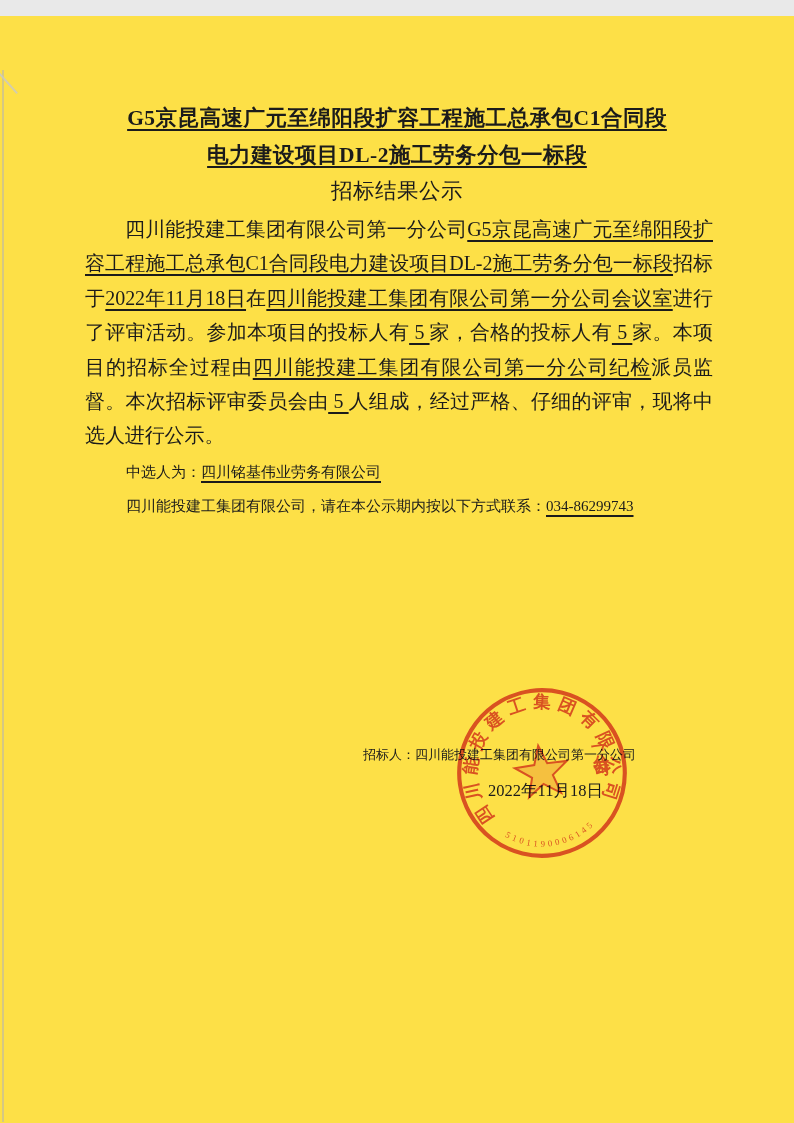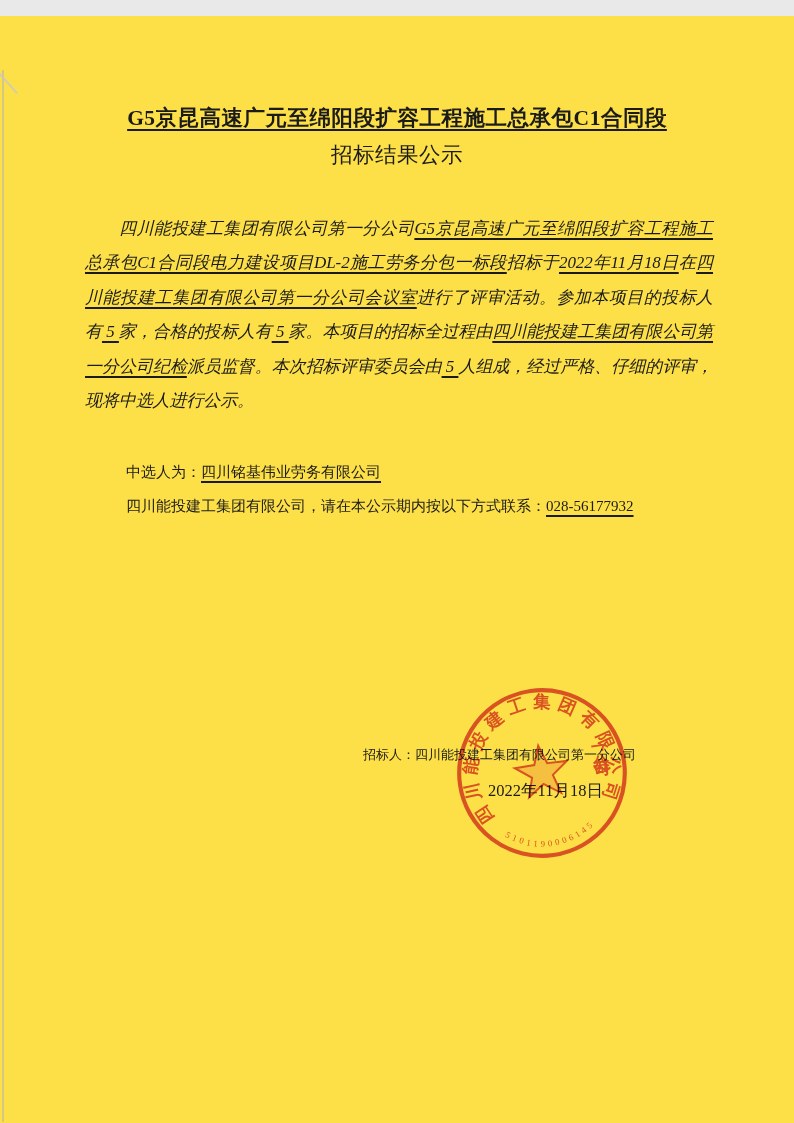--- a/index.html
+++ b/index.html
@@ -19,22 +19,22 @@
 
   
   .title-block{position:absolute;top:84px;left:0;width:100%;text-align:center;line-height:36.5px;font-size:21.5px;letter-spacing:.5px;}
   .title-line{white-space:nowrap;}
   .tl-bold{font-weight:bold;text-decoration:underline;text-underline-offset:4px;text-decoration-thickness:2px;}
   .tl-plain{font-weight:normal;}
 
   
   .body-para{
     position:absolute;top:196px;left:85px;width:628px;
-    margin:0;font-size:17px;line-height:34.4px;
-    text-align:justify;text-indent:2em;letter-spacing:-0.1px;font-style:italic;
+    margin:0;font-size:20px;line-height:34.4px;
+    text-align:justify;text-indent:2em;letter-spacing:-0.1px;
   }
   .u{text-decoration:underline;text-underline-offset:4px;text-decoration-thickness:1.5px;}
 
   
   .info-block{position:absolute;top:440px;left:126px;font-size:15px;line-height:33.6px;}
   .info-line{white-space:nowrap;}
 
   
   .sig-line{position:absolute;top:730px;left:363px;font-size:13px;white-space:nowrap;}
   .sig-date{position:absolute;top:764px;left:488px;font-size:16.5px;white-space:nowrap;}
@@ -64,31 +64,32 @@
 <body>
 
 <div class="page">
 
   <div class="edge-line"></div>
   <div class="corner-mark"></div>
   <div class="smudge-bottom"></div>
 
   <div class="title-block">
     <div class="title-line tl-bold">G5京昆高速广元至绵阳段扩容工程施工总承包C1合同段</div>
+    <div class="title-line tl-bold">电力建设项目DL-2施工劳务分包一标段</div>
     <div class="title-line tl-plain">招标结果公示</div>
   </div>
 
   <p class="body-para" id="body-para"><span>四川能投建工集团有限公司第一分公司</span><span class="u">G5京昆高速广元至绵阳段扩容工程施工总承包C1合同段电力建设项目DL-2施工劳务分包一标段</span><span>招标于</span><span class="u">2022年11月18日</span><span>在</span><span class="u">四川能投建工集团有限公司第一分公司会议室</span><span>进行了评审活动。参加本项目的投标人有</span><span class="u">&nbsp;5&nbsp;</span><span>家，合格的投标人有</span><span class="u">&nbsp;5&nbsp;</span><span>家。本项目的招标全过程由</span><span class="u">四川能投建工集团有限公司第一分公司纪检</span><span>派员监督。本次招标评审委员会由</span><span class="u">&nbsp;5&nbsp;</span><span>人组成，经过严格、仔细的评审，现将中选人进行公示。</span></p>
 
   <div class="info-block">
     <div class="info-line">
       <span>中选人为：</span><span class="u">四川铭基伟业劳务有限公司</span>
     </div>
     <div class="info-line">
-      <span>四川能投建工集团有限公司，请在本公示期内按以下方式联系：</span><span class="u">028-56177932</span>
+      <span>四川能投建工集团有限公司，请在本公示期内按以下方式联系：</span><span class="u">034-86299743</span>
     </div>
   </div>
 
   <div class="sig-line">
     <span>招标人：</span><span>四川能投建工集团有限公司第一分公司</span>
   </div>
   <div class="sig-date">2022年11月18日</div>
 
   <div class="stamp" id="stamp" style="--stamp: #d84f68;">
     <svg width="184" height="184" viewBox="0 0 200 200">

